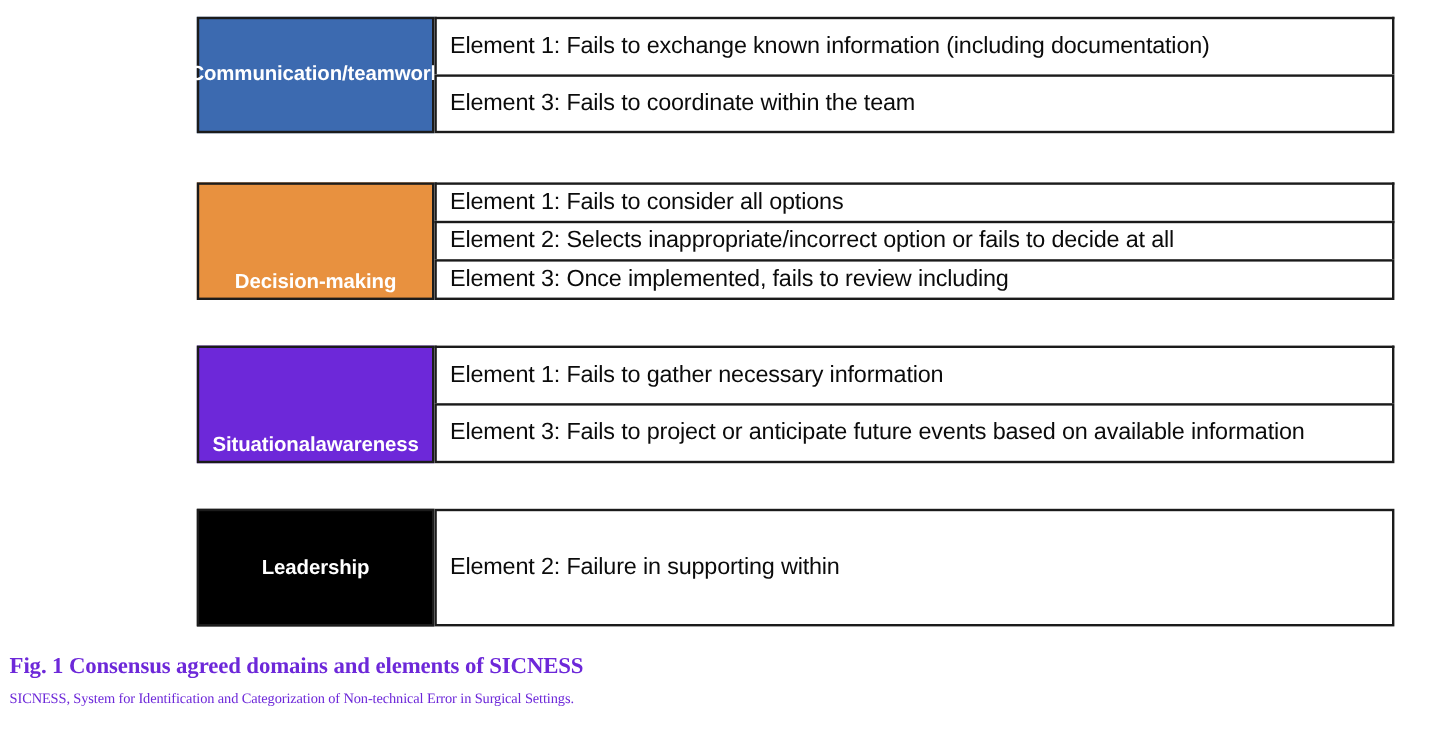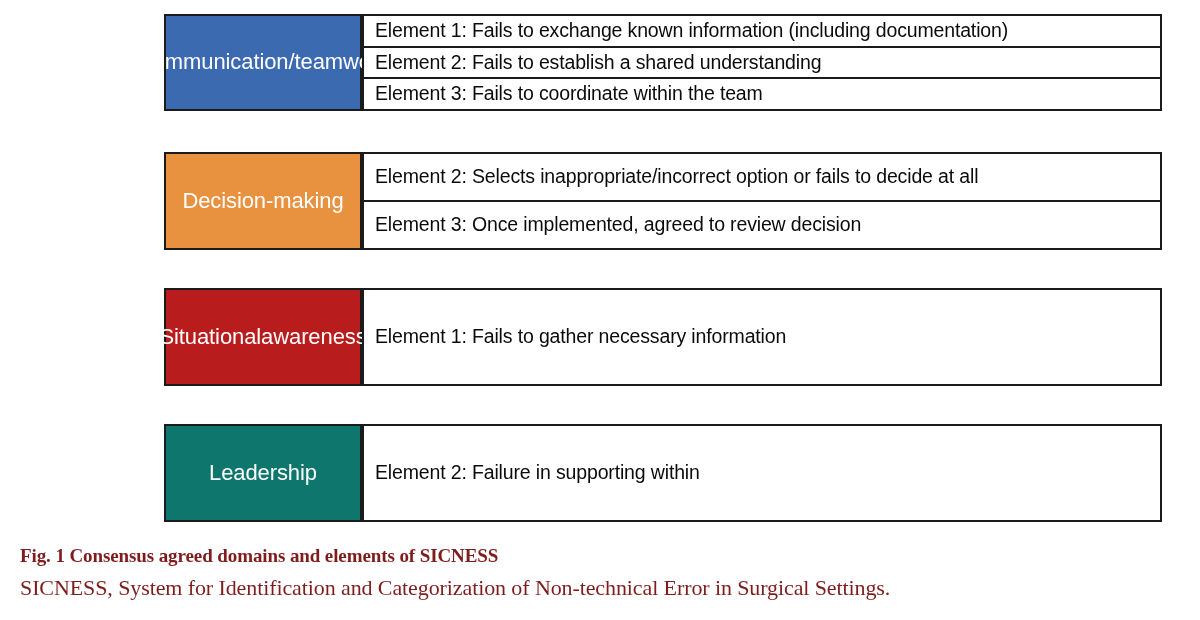--- a/index.html
+++ b/index.html
@@ -38,22 +38,22 @@
   .domain-label {
     width: 198px;
     flex: 0 0 198px;
     box-sizing: border-box;
     border: 2px solid #1b1b1b;
     display: flex;
     align-items: center;
     justify-content: center;
     text-align: center;
     color: #ffffff;
-    font-weight: normal;
-    font-size: 22px;
+    font-weight: bold;
+    font-size: 17px;
     line-height: 1.22;
     letter-spacing: -0.1px;
     padding: 2px 6px;
   }
 
   .domain-elements {
     flex: 1 1 auto;
     box-sizing: border-box;
     display: flex;
     flex-direction: column;
@@ -75,79 +75,80 @@
     white-space: nowrap;
   }
   .element-row:last-child {
     border-bottom-width: 2px;
   }
 
   
 
   .caption {
     position: absolute;
-    left: 20px;
+    left: 8px;
     width: 1180px;
     font-family: "Liberation Serif", serif;
-    color: #7f1d1d;
+    color: #6d28d9;
   }
   .caption-title {
     top: 545px;
     font-size: 19px;
     font-weight: bold;
     letter-spacing: -0.1px;
     white-space: nowrap;
   }
   .caption-sub {
     top: 575px;
-    font-size: 22px;
+    font-size: 12px;
     font-weight: normal;
     letter-spacing: -0.1px;
     white-space: nowrap;
   }
 </style>
 </head>
 <body>
 
 <div id="figure">
 
   <div id="domain-blocks">
       <div class="domain-block" style="top: 14px; height: 97px;">
         <div class="domain-label" style="background: rgb(60, 106, 176);">
           <span>Communication/</span>
           <br>
           <span>teamwork</span>
         </div>
         <div class="domain-elements">
           <div class="element-row">Element 1: Fails to exchange known information (including documentation)</div>
-          <div class="element-row">Element 2: Fails to establish a shared understanding</div>
           <div class="element-row">Element 3: Fails to coordinate within the team</div>
         </div>
       </div>
       <div class="domain-block" style="top: 152px; height: 98px;">
-        <div class="domain-label" style="background: rgb(232, 145, 63);">
+        <div class="domain-label" style="background: rgb(232, 145, 63); align-items: flex-end;">
           <span>Decision-making</span>
         </div>
         <div class="domain-elements">
+          <div class="element-row">Element 1: Fails to consider all options</div>
           <div class="element-row">Element 2: Selects inappropriate/incorrect option or fails to decide at all</div>
-          <div class="element-row">Element 3: Once implemented, agreed to review decision</div>
+          <div class="element-row">Element 3: Once implemented, fails to review including</div>
         </div>
       </div>
       <div class="domain-block" style="top: 288px; height: 98px;">
-        <div class="domain-label" style="background: #b91c1c;">
+        <div class="domain-label" style="background: #6d28d9; align-items: flex-end;">
           <span>Situational</span>
           <br>
           <span>awareness</span>
         </div>
         <div class="domain-elements">
           <div class="element-row">Element 1: Fails to gather necessary information</div>
+          <div class="element-row">Element 3: Fails to project or anticipate future events based on available information</div>
         </div>
       </div>
       <div class="domain-block" style="top: 424px; height: 98px;">
-        <div class="domain-label" style="background: #0f766e;">
+        <div class="domain-label" style="background: #000000;">
           <span>Leadership</span>
         </div>
         <div class="domain-elements">
           <div class="element-row">Element 2: Failure in supporting within</div>
         </div>
       </div>
     </div>
 
   <div class="caption caption-title">Fig. 1 Consensus agreed domains and elements of SICNESS</div>
 

